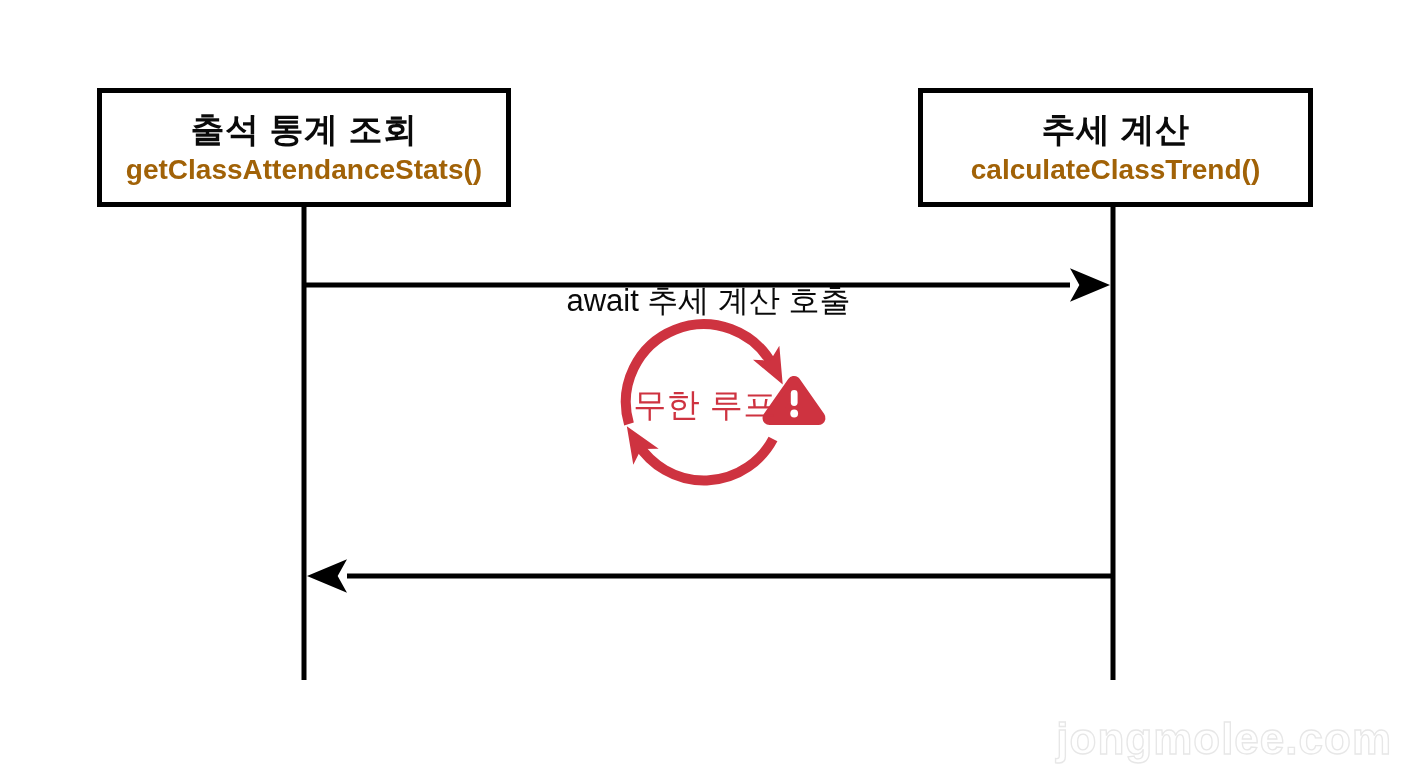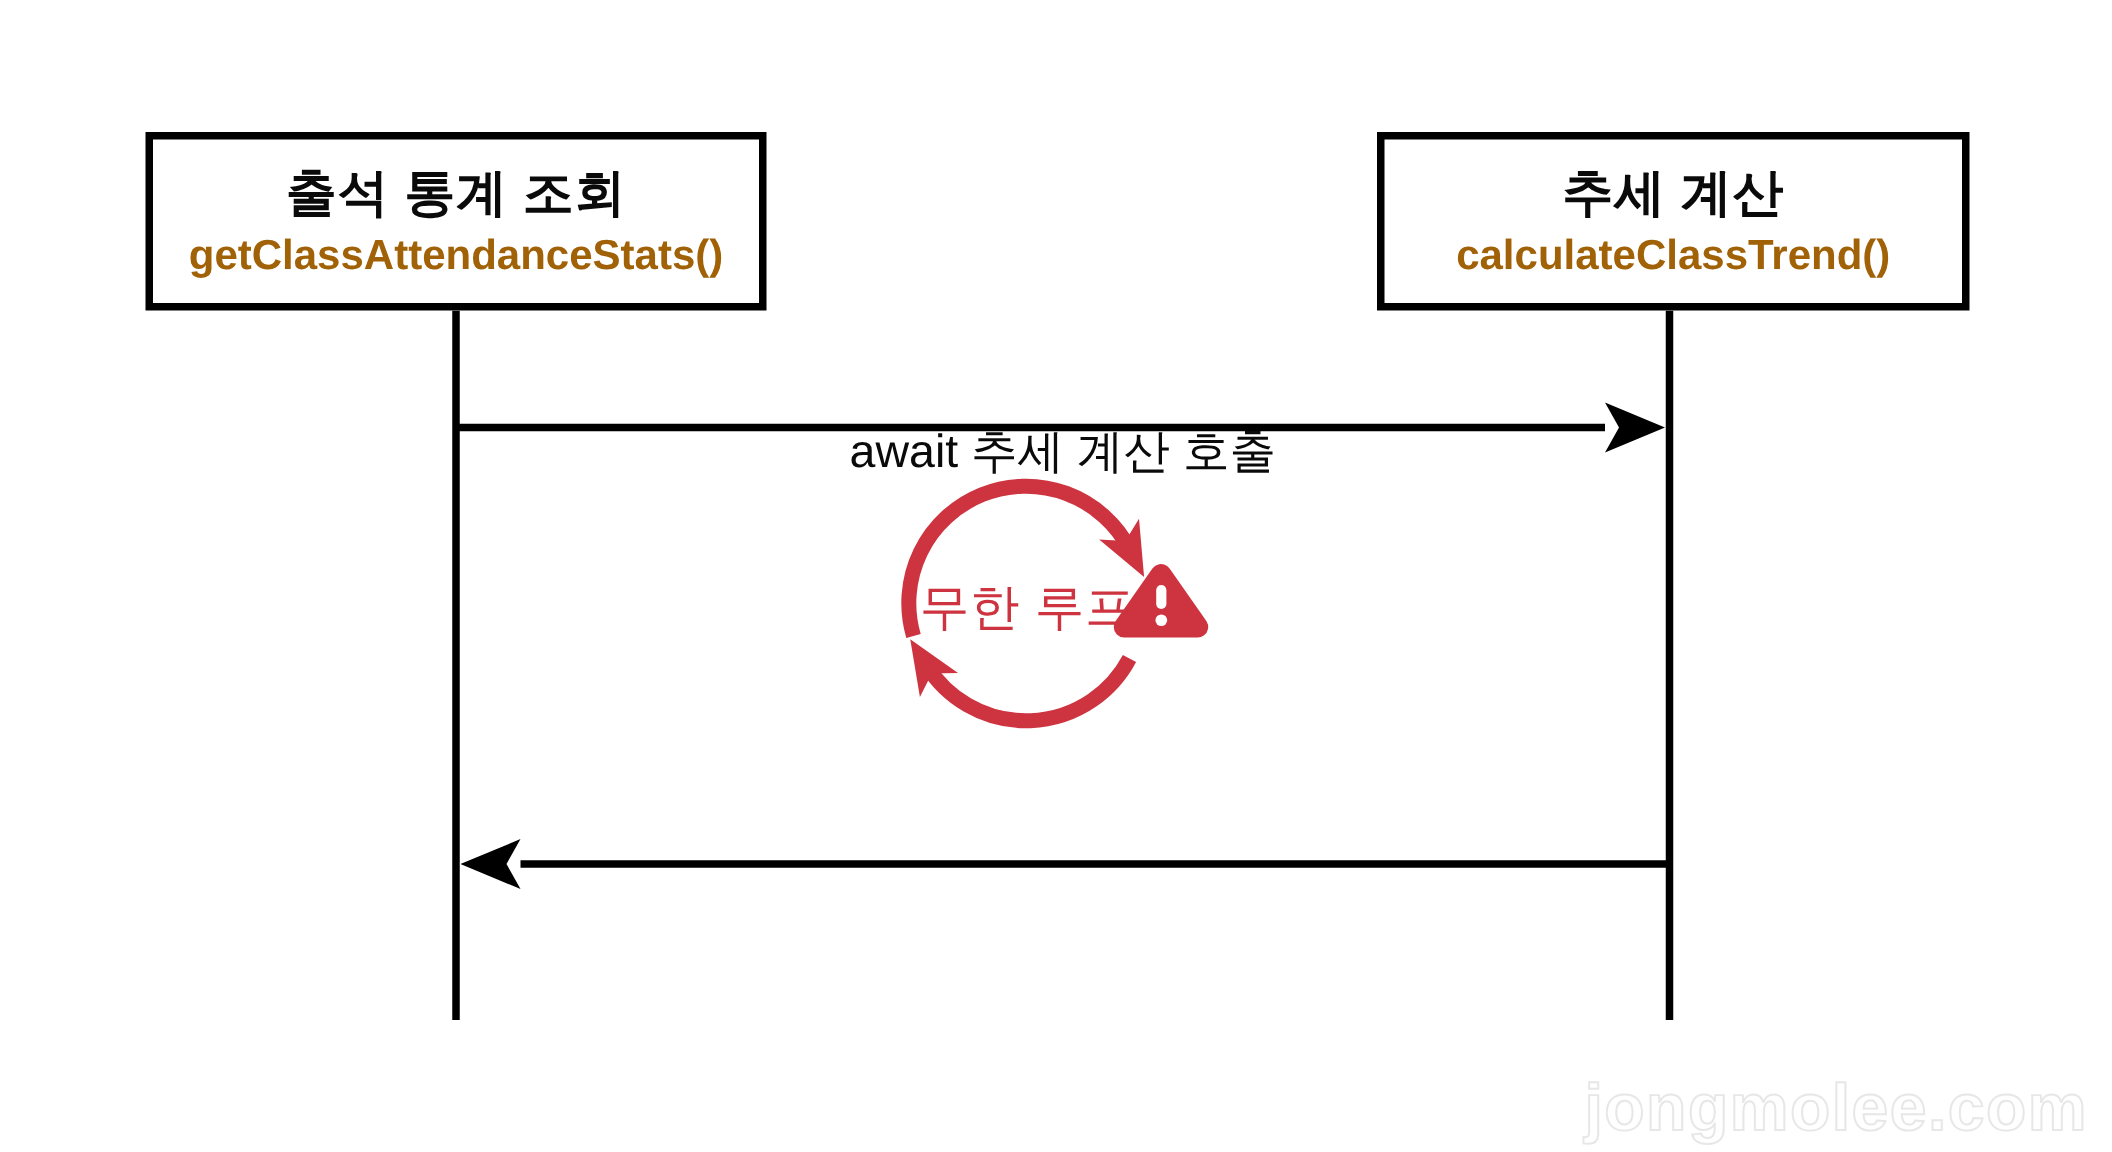--- a/index.html
+++ b/index.html
@@ -28,21 +28,21 @@
     font-size: 28px; font-weight: 700; color: #a16207; line-height: 1.2; margin-top: 3px;
   }
 
   .msg-label {
     position: absolute; left: 304px; width: 809px; text-align: center;
     font-size: 31px; font-weight: 500; color: #0a0a0a; z-index: 2;
   }
   .msg-label.first  { top: 240px; margin-top: 40px; }
   .msg-label.second { top: 530px; }
 
-  .loop-badge { position: absolute; left: 592px; top: 310px; width: 222px; height: 192px; z-index: 3; }
+  .loop-badge { position: absolute; left: 612px; top: 310px; width: 222px; height: 192px; z-index: 3; }
   .loop-badge svg { position: absolute; left: 0; top: 0; }
   .loop-label {
     position: absolute; left: 0; top: 73px; width: 186px; text-align: center;
     font-size: 33px; font-weight: 500; color: #ce3340; letter-spacing: 0.5px;
   }
 
   .watermark {
     position: absolute; right: 16px; bottom: 4px;
     font-size: 44px; font-weight: 700; letter-spacing: 1px;
     color: #ffffff;

